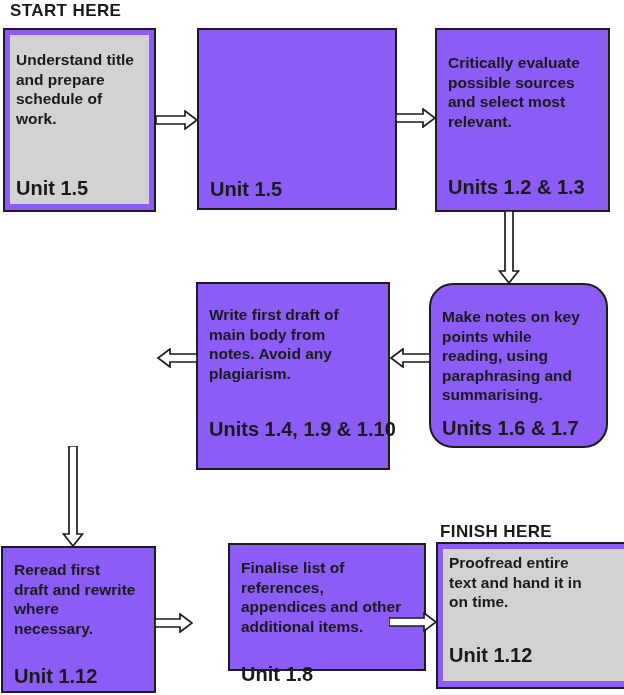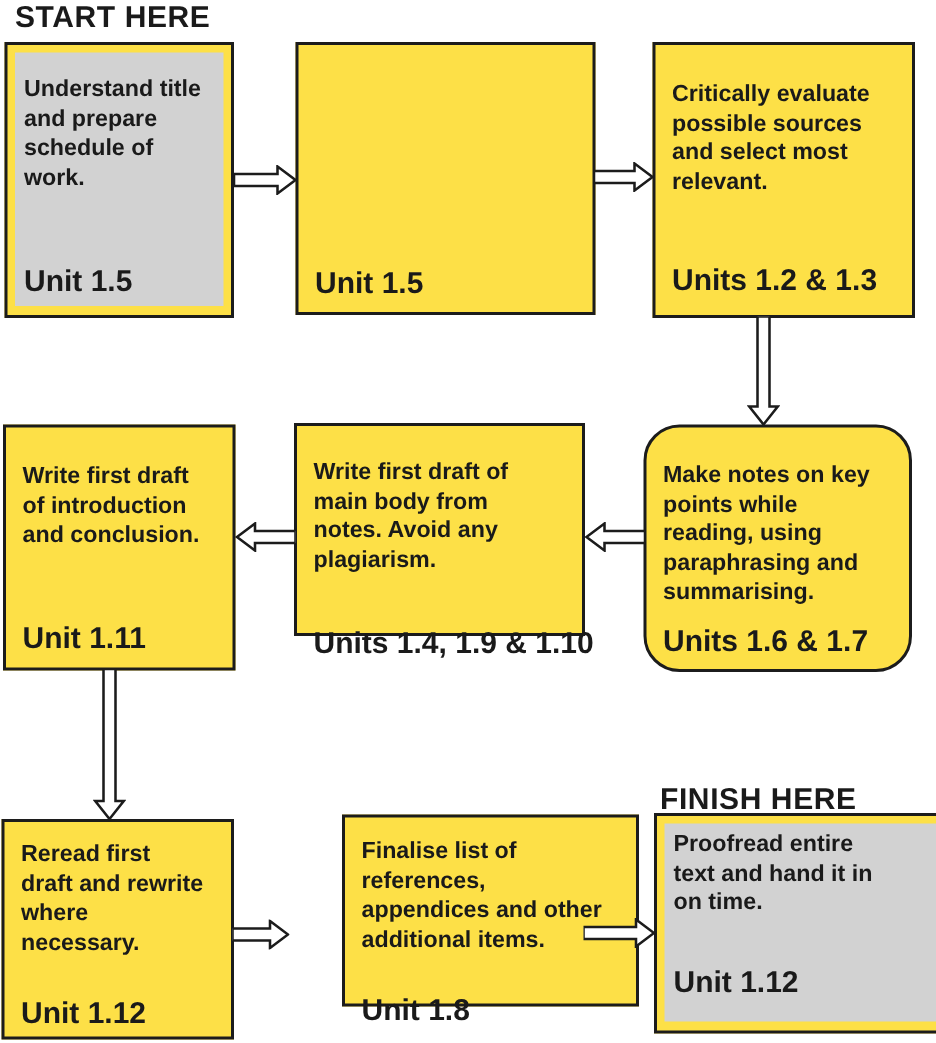--- a/index.html
+++ b/index.html
@@ -11,32 +11,32 @@
     position: relative;
     width: 624px;
     height: 695px;
     background: var(--bg, #ffffff);
     font-family: "Liberation Sans", sans-serif;
     color: var(--ink, #1a1a1a);
     overflow: hidden;
   }
   .heading {
     position: absolute;
-    font-size: 20px;
+    font-size: 17px;
     font-weight: 700;
     letter-spacing: 0.4px;
     color: var(--ink, #1a1a1a);
     white-space: nowrap;
   }
   #start-heading { left: 10px; top: 1px; }
   #finish-heading { left: 440px; top: 522px; }
 
   .box {
     position: absolute;
-    background: #fde047;
+    background: #8b5cf6;
     border: 2px solid var(--line, #1c1c1c);
     box-sizing: border-box;
   }
   .box .gray {
     position: absolute;
     left: 5px; right: 5px; top: 5px; bottom: 6px;
     background: var(--highlight, #d2d2d2);
   }
   .box .title {
     position: absolute;
@@ -58,21 +58,21 @@
   #b1 { left: 3px;   top: 28px; width: 153px; height: 184px; }
   #b1 .title { top: 20px; } #b1 .unit { top: 147px; }
   #b2 { left: 197px; top: 28px; width: 200px; height: 182px; }
   #b2 .title { top: 20px; } #b2 .unit { top: 148px; }
   #b3 { left: 435px; top: 28px; width: 175px; height: 184px; }
   #b3 .title { top: 23px; } #b3 .unit { top: 146px; }
 
   
   #b4 { left: 429px; top: 283px; width: 179px; height: 165px; border-radius: 24px; }
   #b4 .title { top: 22px; } #b4 .unit { top: 132px; }
-  #b5 { left: 196px; top: 282px; width: 194px; height: 142px; }
+  #b5 { left: 196px; top: 282px; width: 194px; height: 188px; }
   #b5 .title { top: 21px; } #b5 .unit { top: 134px; }
   #b6 { left: 2px;   top: 283px; width: 155px; height: 164px; }
   #b6 .title { top: 23px; } #b6 .unit { top: 130px; }
 
   
   #b7 { left: 1px;   top: 546px; width: 155px; height: 147px; }
   #b7 .title { top: 12px; } #b7 .unit { top: 117px; }
   #b8 { left: 192px; top: 543px; width: 198px; height: 128px; margin-left: 36px; }
   #b8 .title { top: 13px; } #b8 .unit { top: 118px; }
   #b9 { left: 436px; top: 542px; width: 224px; height: 147px; }
@@ -116,26 +116,20 @@
 summarising.</div>
     <div class="unit">Units 1.6 &amp; 1.7</div>
   </div>
   <div id="b5" class="box">
     <div class="title">Write first draft of
 main body from
 notes. Avoid any
 plagiarism.</div>
     <div class="unit">Units 1.4, 1.9 &amp; 1.10</div>
   </div>
-  <div id="b6" class="box">
-    <div class="title">Write first draft
-of introduction
-and conclusion.</div>
-    <div class="unit">Unit 1.11</div>
-  </div>
 
   <div id="b7" class="box">
     <div class="title">Reread first
 draft and rewrite
 where
 necessary.</div>
     <div class="unit">Unit 1.12</div>
   </div>
   <div id="b8" class="box">
     <div class="title">Finalise list of

